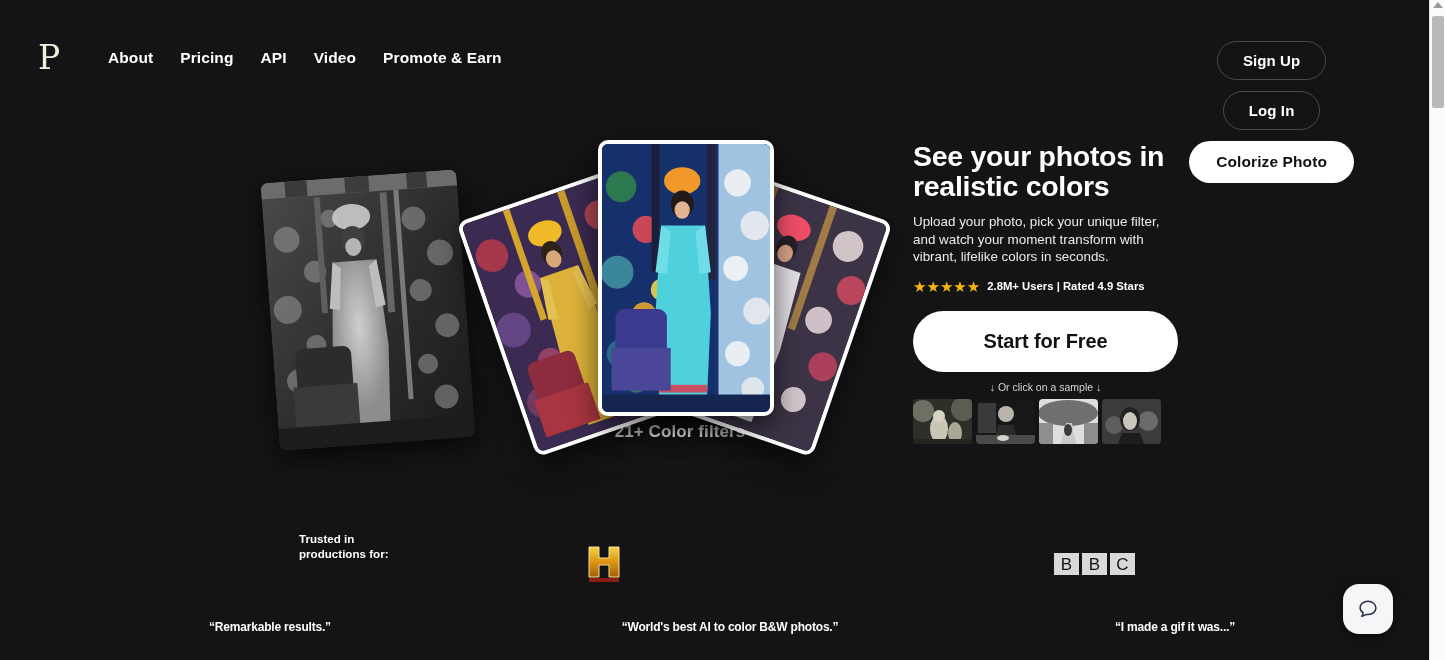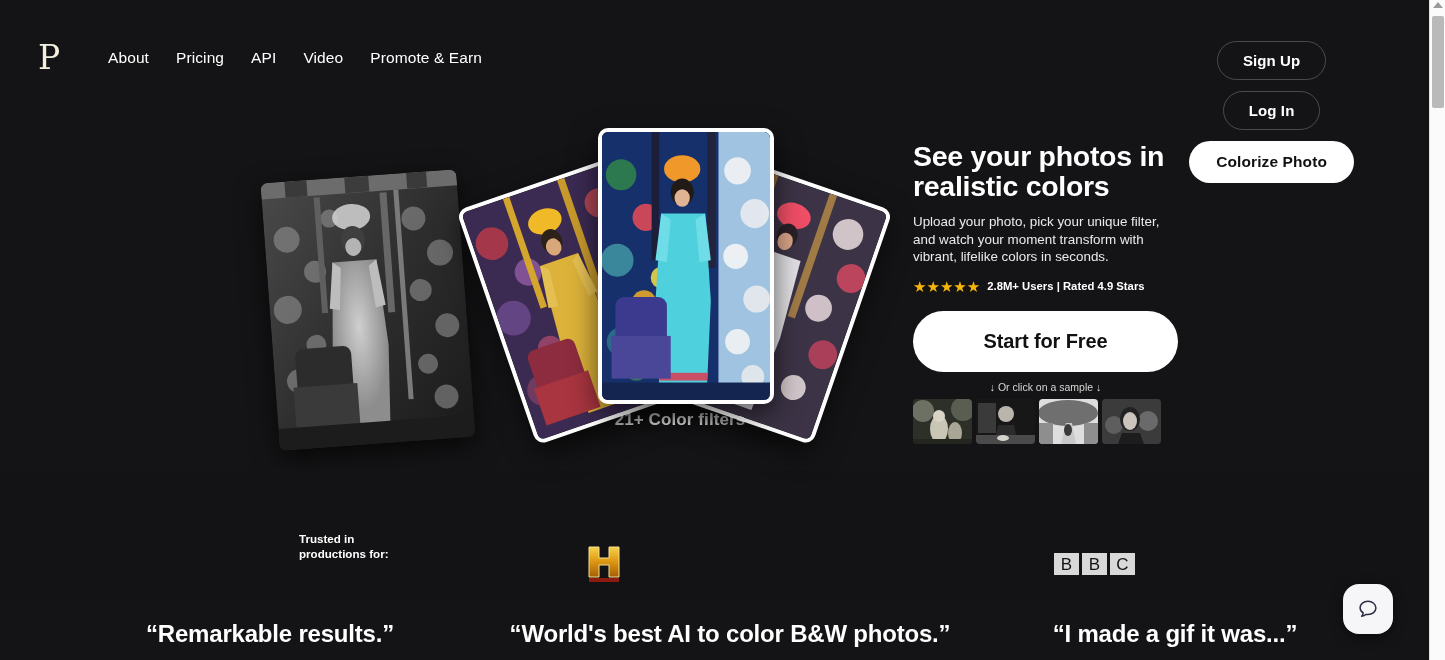--- a/index.html
+++ b/index.html
@@ -45,21 +45,21 @@
   }
   .logo {
     position: absolute; left: 38px; top: 41px;
     font-family: "DejaVu Serif", serif;
     font-size: 33px; font-weight: 400;
     color: #f3efdf; line-height: 1;
     letter-spacing: -0.5px;
   }
   .nav { position: absolute; left: 108px; top: 49px; display: flex; gap: 27px; }
   .nav-item {
-    color: #ffffff; font-size: 15.5px; font-weight: 400;
+    color: #ffffff; font-size: 15.5px; font-weight: 700;
     letter-spacing: 0.1px; cursor: pointer; white-space: nowrap;
   }
   .header-actions {
     position: absolute; right: 75px; top: 41px;
     display: flex; align-items: center; gap: 11px; flex-direction: column;
   }
   .btn-outline {
     border: 1px solid #4b4b4d; border-radius: 30px;
     color: #ffffff; font-size: 15px; font-weight: 700;
     padding: 10px 25px; background: transparent; cursor: pointer;
@@ -81,21 +81,21 @@
     position: absolute; left: 270px; top: 58px;
     width: 196px; height: 268px;
     transform: rotate(-4.2deg);
     border-radius: 7px;
     overflow: hidden;
     box-shadow: 0 8px 26px rgba(0,0,0,0.65);
   }
   .photo-bw { width: 100%; height: 100%; display: block; }
 
   
-  .fan { position: absolute; left: 480px; top: 0px; width: 400px; height: 320px; }
+  .fan { position: absolute; left: 480px; top: 12px; width: 400px; height: 320px; }
   .card {
     position: absolute; border-radius: 10px; overflow: hidden;
     border: 4px solid #ffffff;
     box-shadow: 0 10px 28px rgba(0,0,0,0.6);
   }
   .card-left  { left: 12px;  top: 58px;  width: 172px; height: 248px; transform: rotate(-19deg); z-index: 1; }
   .card-right { left: 205px; top: 58px;  width: 172px; height: 248px; transform: rotate(19deg);  z-index: 1; }
   .card-mid   { left: 118px; top: 10px;  width: 176px; height: 276px; z-index: 3; }
   .card svg { width: 100%; height: 100%; display: block; }
 
@@ -153,21 +153,21 @@
     width: 25px; height: 22px; background: #d9d9d9;
     color: #141416; font-size: 17px; font-weight: 400;
     display: flex; align-items: center; justify-content: center;
     font-family: "Liberation Sans", sans-serif; line-height: 1;
   }
 
   
   .testimonials { position: absolute; top: 620px; left: 0; right: 0; height: 40px; }
   .testimonial {
     position: absolute; top: 0; color: #ffffff;
-    font-size: 24px; font-weight: 700; letter-spacing: -0.2px;
+    font-size: 12px; font-weight: 700; letter-spacing: -0.2px;
     text-align: center; white-space: nowrap;
   }
   .t1 { left: 60px;   width: 420px; }
   .t2 { left: 470px;  width: 520px; }
   .t3 { left: 960px;  width: 430px; }
 
   
   .chat-widget {
     position: absolute; right: 36px; bottom: 26px;
     width: 50px; height: 50px; border-radius: 16px;

